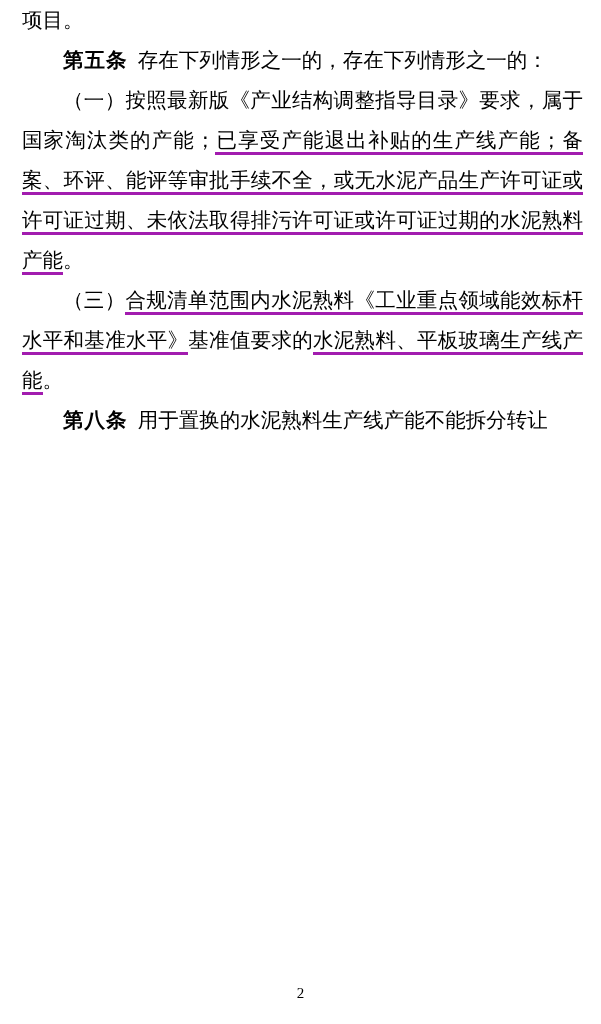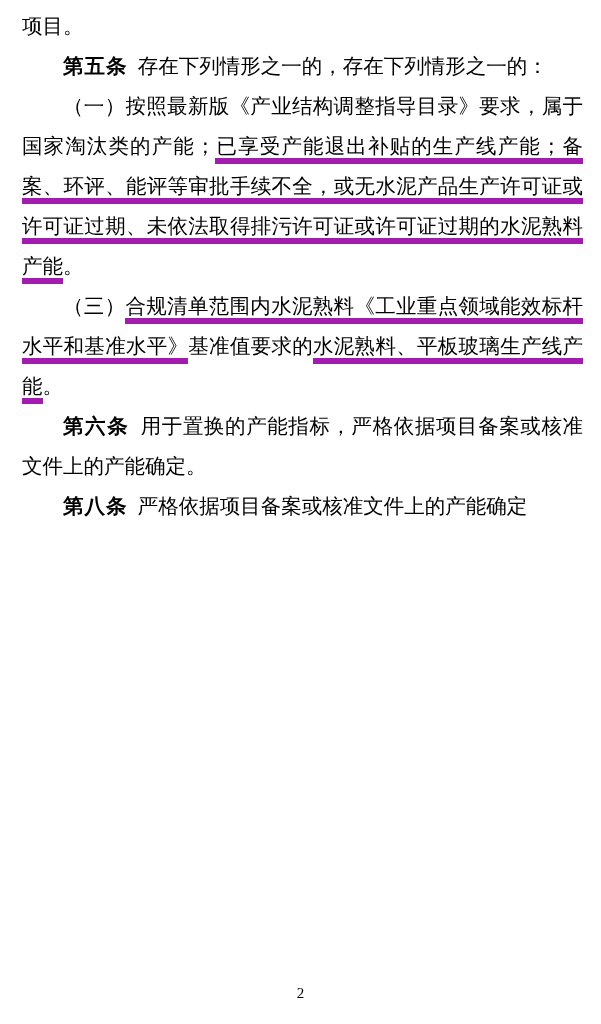--- a/index.html
+++ b/index.html
@@ -12,40 +12,40 @@
     height: 1024px;
     font-family: "Liberation Serif", "DejaVu Serif", serif;
     color: #000000;
     position: relative;
     overflow: hidden;
   }
   .page {
     width: 601px;
     height: 1012px;
     box-sizing: border-box;
-    padding: 6px 18px 0 22px;
+    padding: 0 18px 0 22px;
     position: relative;
   }
   .para {
     font-size: 20.5px;
     line-height: 40px;
     text-align: justify;
     text-justify: inter-ideograph;
     margin: 0;
     letter-spacing: 0px;
   }
   .indent {
     text-indent: 2em;
   }
   .art-label {
     font-weight: bold;
     letter-spacing: 1px;
   }
   .u-red {
-    border-bottom: 6px solid #a21caf;
+    border-bottom: 3px solid #a21caf;
     padding-bottom: 1px;
   }
   .page-number {
     position: absolute;
     bottom: 10px;
     left: 0;
     width: 601px;
     text-align: center;
     font-size: 15px;
     font-family: "Liberation Serif", "DejaVu Serif", serif;
@@ -74,23 +74,20 @@
     （一）按照最新版《产业结构调整指导目录》要求，属于国家淘汰类的产能；<span class="u-red">已享受产能退出补贴的生产线产能；备案、环评、能评等审批手续不全，或无水泥产品生产许可证或许可证过期、未依法取得排污许可证或许可证过期的水泥熟料产能</span>。
   </p>
 
 
   <p class="para indent blk">
     （三）<span class="u-red">合规清单范围内水泥熟料《工业重点领域能效标杆水平和基准水平》</span>基准值要求的<span class="u-red">水泥熟料、平板玻璃生产线产能</span>。
   </p>
 
 
 
-  <p class="para indent blk">
-    <span class="art-label">第六条</span><span>&nbsp;&nbsp;</span><span>用于置换的产能指标，严格依据项目备案或核准文件上的产能确定。</span>
-  </p>
 
 
   <p class="para indent blk">
-    <span class="art-label">第八条</span><span>&nbsp;&nbsp;</span><span>严格依据项目备案或核准文件上的产能确定</span>
+    <span class="art-label">第八条</span><span>&nbsp;&nbsp;</span><span>用于置换的水泥熟料生产线产能不能拆分转让</span>
   </p>
 
   <div class="page-number">2</div>
 </div>
 
 </body></html>

